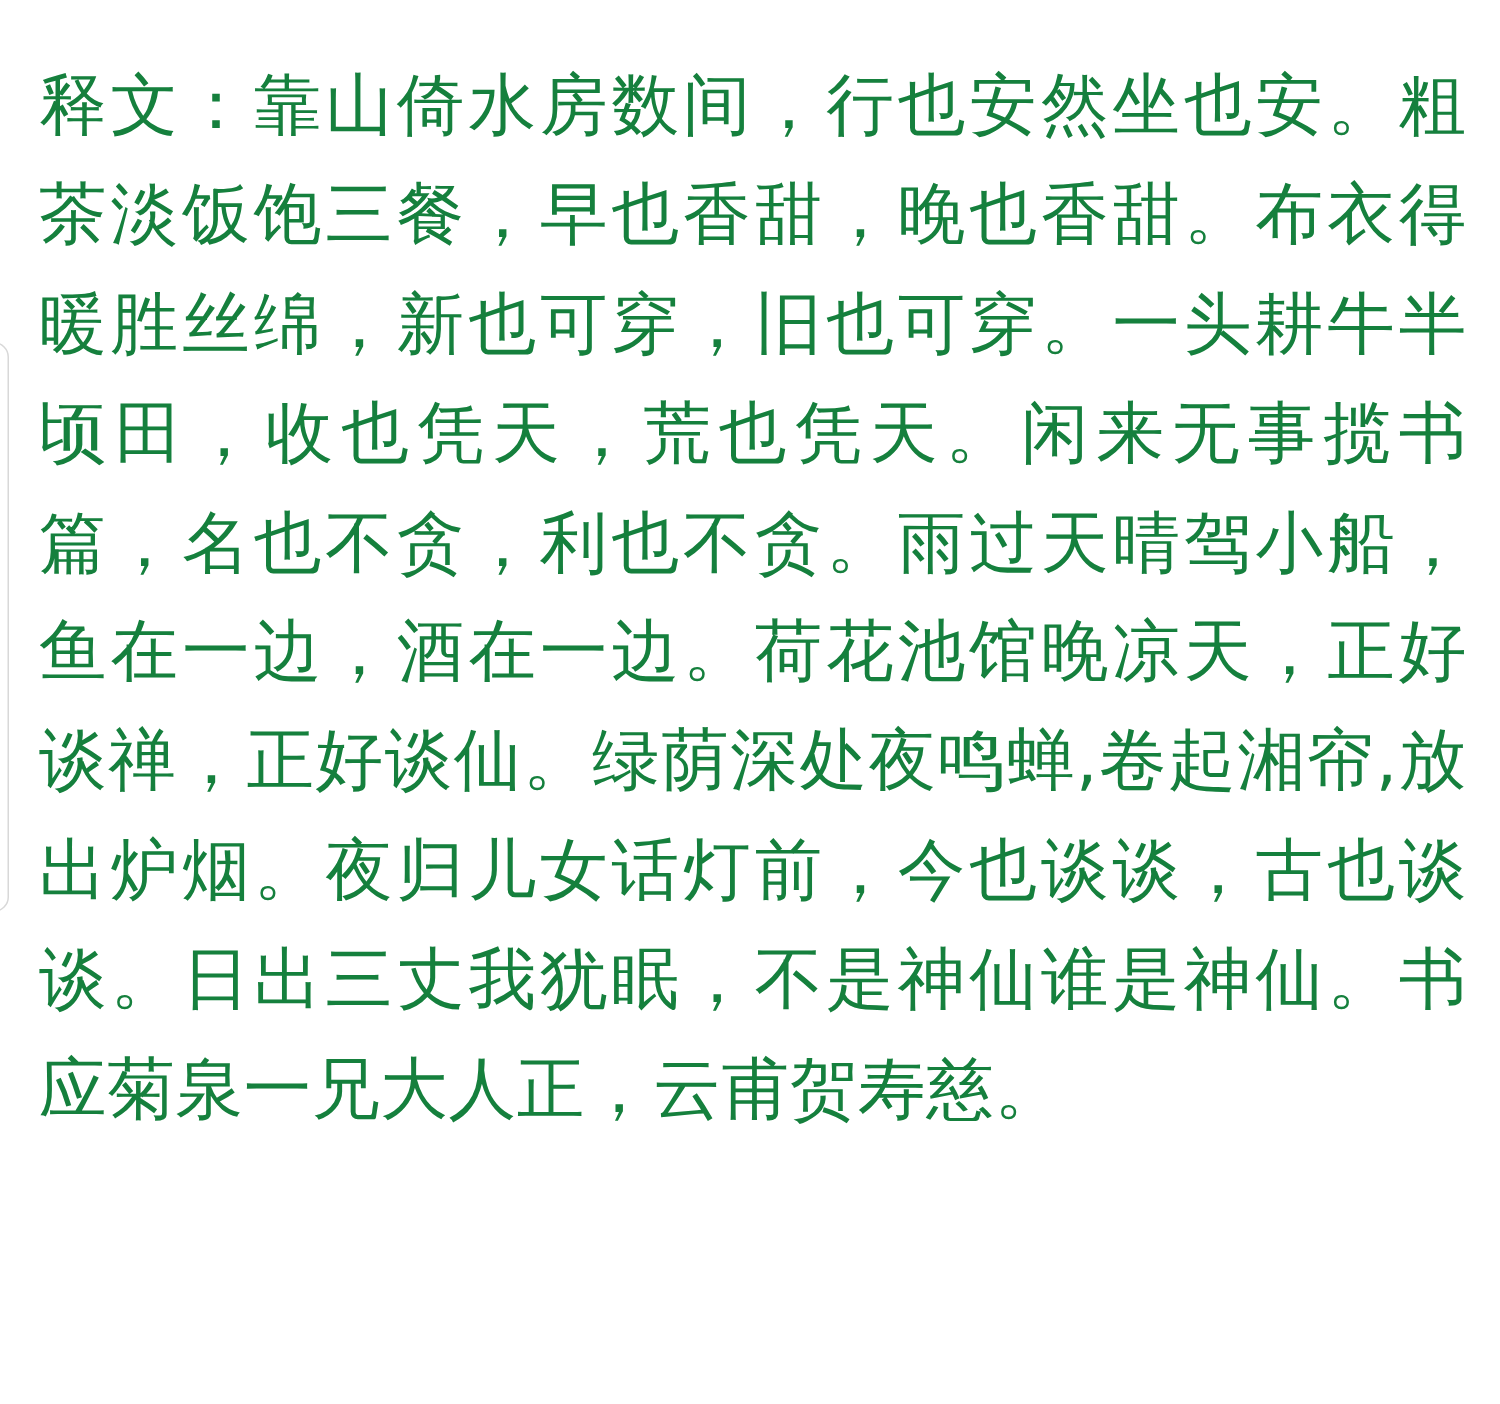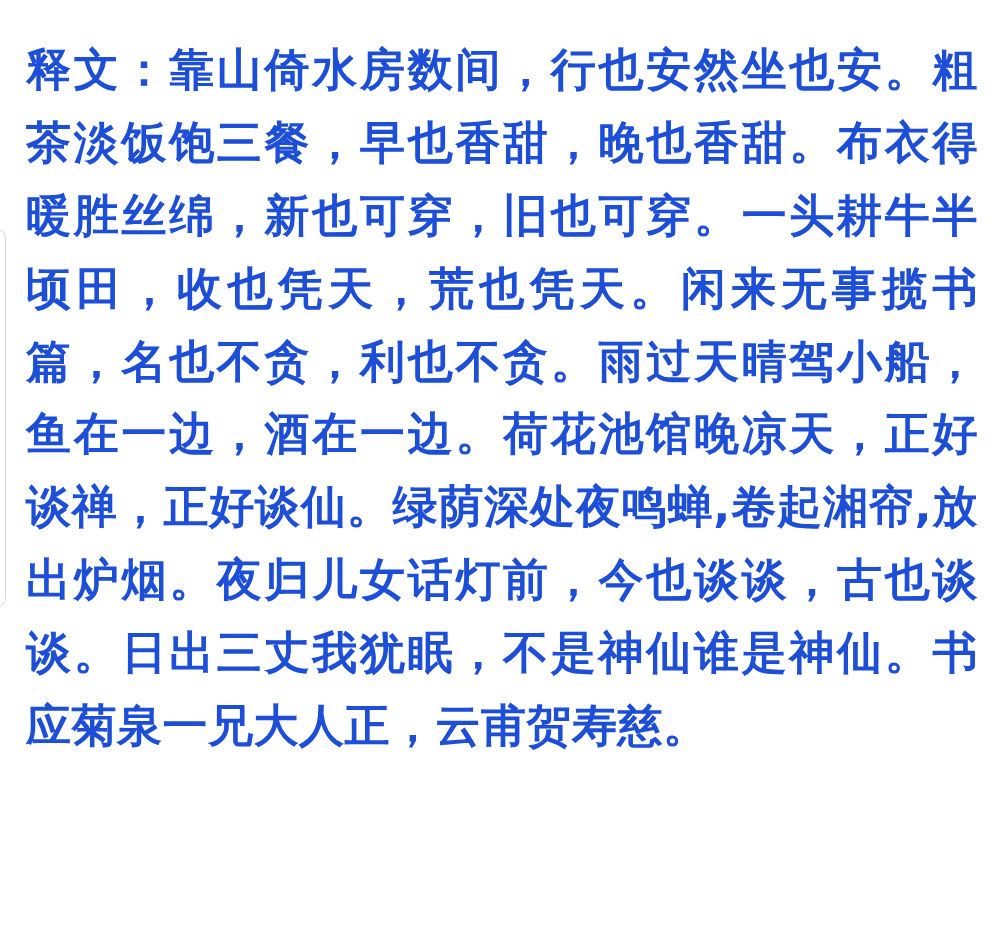--- a/index.html
+++ b/index.html
@@ -34,28 +34,27 @@
     top: 0;
     width: 1000px;
     padding: 34px 22px 0 26px;
     box-sizing: border-box;
   }
 
   .doc-text {
     font-family: "DejaVu Sans", "Liberation Sans", sans-serif;
     font-size: 45px;
     line-height: 1.62;
-    color: #1d4ed8;
+    color: #15803d;
     letter-spacing: 0.5px;
     text-align: justify;
     text-justify: inter-character;
     word-break: break-all;
     white-space: normal;
     margin: 0;
-    font-weight: bold;
   }
 </style>
 </head>
 <body>
 
 <div class="edge-card"></div>
 
 <div class="doc">
   <p class="doc-text">释文：靠山倚水房数间，行也安然坐也安。粗茶淡饭饱三餐，早也香甜，晚也香甜。布衣得暖胜丝绵，新也可穿，旧也可穿。一头耕牛半顷田，收也凭天，荒也凭天。闲来无事揽书篇，名也不贪，利也不贪。雨过天晴驾小船，鱼在一边，酒在一边。荷花池馆晚凉天，正好谈禅，正好谈仙。绿荫深处夜鸣蝉,卷起湘帘,放出炉烟。夜归儿女话灯前，今也谈谈，古也谈谈。日出三丈我犹眠，不是神仙谁是神仙。书应菊泉一兄大人正，云甫贺寿慈。</p>
 </div>

